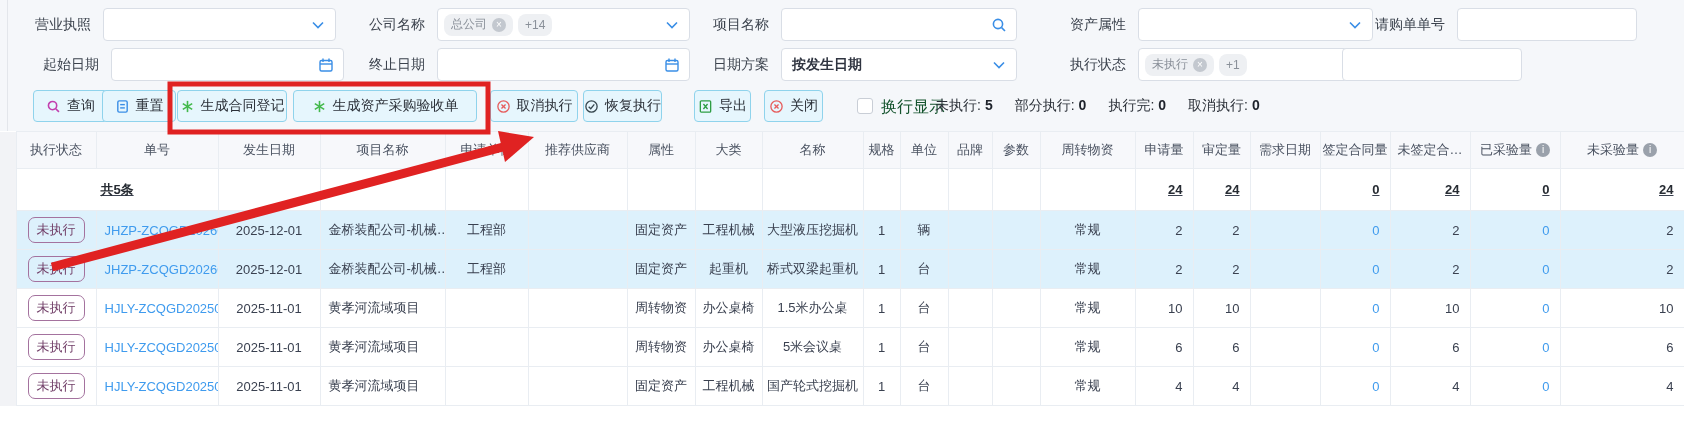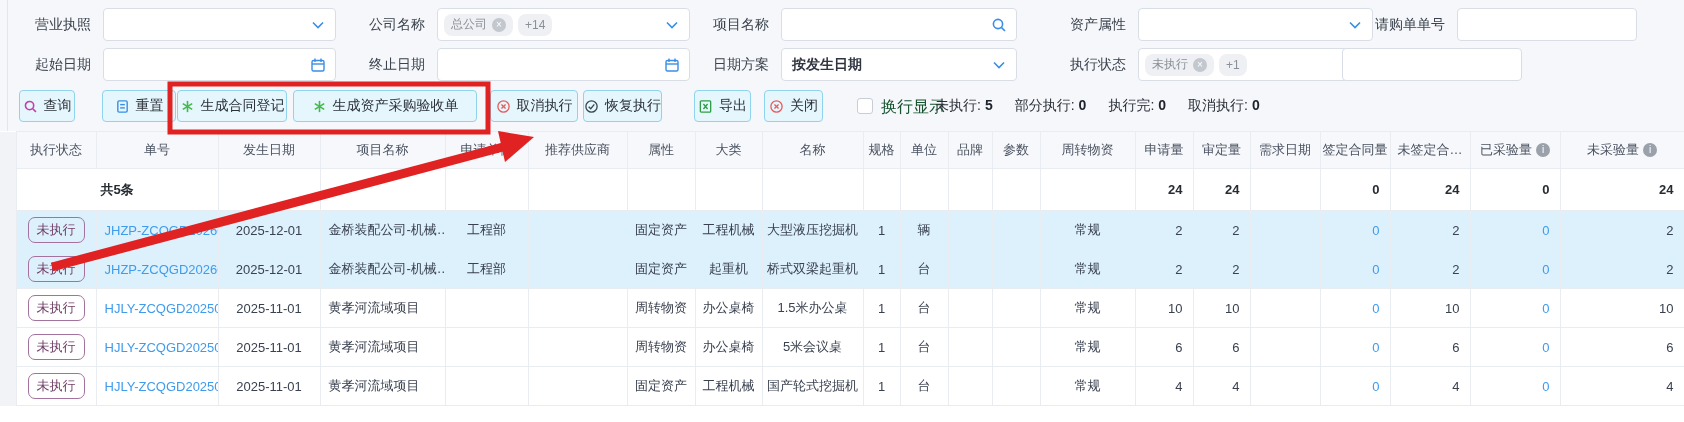--- a/index.html
+++ b/index.html
@@ -33,21 +33,21 @@
   .counters { position:absolute; left:935px; top:97px; display:flex; gap:22px; font-size:14px; color:#2b3038; }
   .counters .cv { font-weight:bold; color:#1d222a; margin-left:4px; }
 
   
   .grid-wrap { position:absolute; left:0; top:131px; width:1684px; }
   table { border-collapse:collapse; table-layout:fixed; width:1684px; font-size:13px; color:#3a4150; }
   th, td { border:1px solid #e9edf2; overflow:hidden; white-space:nowrap; }
   thead tr { height:37px; background:#f7f8fb; }
   th { font-weight:400; color:#4a5261; text-align:center; }
   tbody tr { height:39px; background:#fff; }
-  tr.sum { height:42px; }
+  tr.sum { height:42px;text-decoration:underline; }
   tr.sum b { color:#272c33; }
   tr.hl { background:#ddf1fc; }
   td.gutter, th.gutter { background:#f2f3f6; border-top:none; border-bottom:none; border-left:none; }
   .a-left { text-align:left; padding-left:8px; }
   .a-center { text-align:center; }
   .a-right { text-align:right; padding-right:10px; }
   .cnt { text-align:center; font-weight:bold; color:#272c33; }
   .badge { display:inline-block; padding:3px 8px; border:1px solid #a4729e; border-radius:7px; color:#724069; font-size:13px; }
   .lnk { color:#3f9bee; text-decoration:none; cursor:pointer; }
   .info { display:inline-block; width:14px; height:14px; border-radius:50%; background:#9aa1ab; color:#fff;
@@ -110,21 +110,21 @@
               <path d="M3 5.5 L8 10.5 L13 5.5" fill="none" stroke="currentColor" stroke-width="1.6"></path>
             </svg>
           </span>
       </div>
     </div>
     <div class="fg" style="left:1342px;top:8px">
       <div class="flabel" style="width:115px">请购单单号</div>
       <input class="fctl" style="width: 180px;">
     </div>
 
-    <div class="fg" style="left:20px;top:48px">
+    <div class="fg" style="left:28px;top:48px">
       <div class="flabel" style="width:83px">起始日期</div>
       <div class="fctl boxctl" style="width:233px">
         <span class="icon-r">
             <svg viewBox="0 0 16 16">
               <rect x="2" y="3.5" width="12" height="10.5" rx="1.5" fill="none" stroke="currentColor" stroke-width="1.4"></rect>
               <line x1="5" y1="1.5" x2="5" y2="5" stroke="currentColor" stroke-width="1.4"></line>
               <line x1="11" y1="1.5" x2="11" y2="5" stroke="currentColor" stroke-width="1.4"></line>
               <line x1="2" y1="7" x2="14" y2="7" stroke="currentColor" stroke-width="1.4"></line>
             </svg>
           </span>
@@ -168,21 +168,21 @@
             <svg viewBox="0 0 16 16">
               <path d="M3 5.5 L8 10.5 L13 5.5" fill="none" stroke="currentColor" stroke-width="1.6"></path>
             </svg>
           </span>
       </div>
     </div>
     <div class="fg" style="left:1342px;top:48px">
       <input class="fctl" style="width: 180px;">
     </div>
 
-    <div class="tbtn" style="left:19px;width:56px">
+    <div class="tbtn" style="left:33px;width:75px">
       <svg viewBox="0 0 16 16" style="color:#c23fae">
           <circle cx="7" cy="7" r="4.4" fill="none" stroke="currentColor" stroke-width="1.7"></circle>
           <line x1="10.4" y1="10.4" x2="13.8" y2="13.8" stroke="currentColor" stroke-width="1.7"></line>
         </svg>
       <span>查询</span>
     </div>
     <div class="tbtn" style="left:102px;width:74px">
       <svg viewBox="0 0 16 16" style="color:#3a8ee6">
           <rect x="3" y="2" width="10" height="12" rx="1.5" fill="none" stroke="currentColor" stroke-width="1.5"></rect>
           <line x1="5.5" y1="6" x2="10.5" y2="6" stroke="currentColor" stroke-width="1.5"></line>

